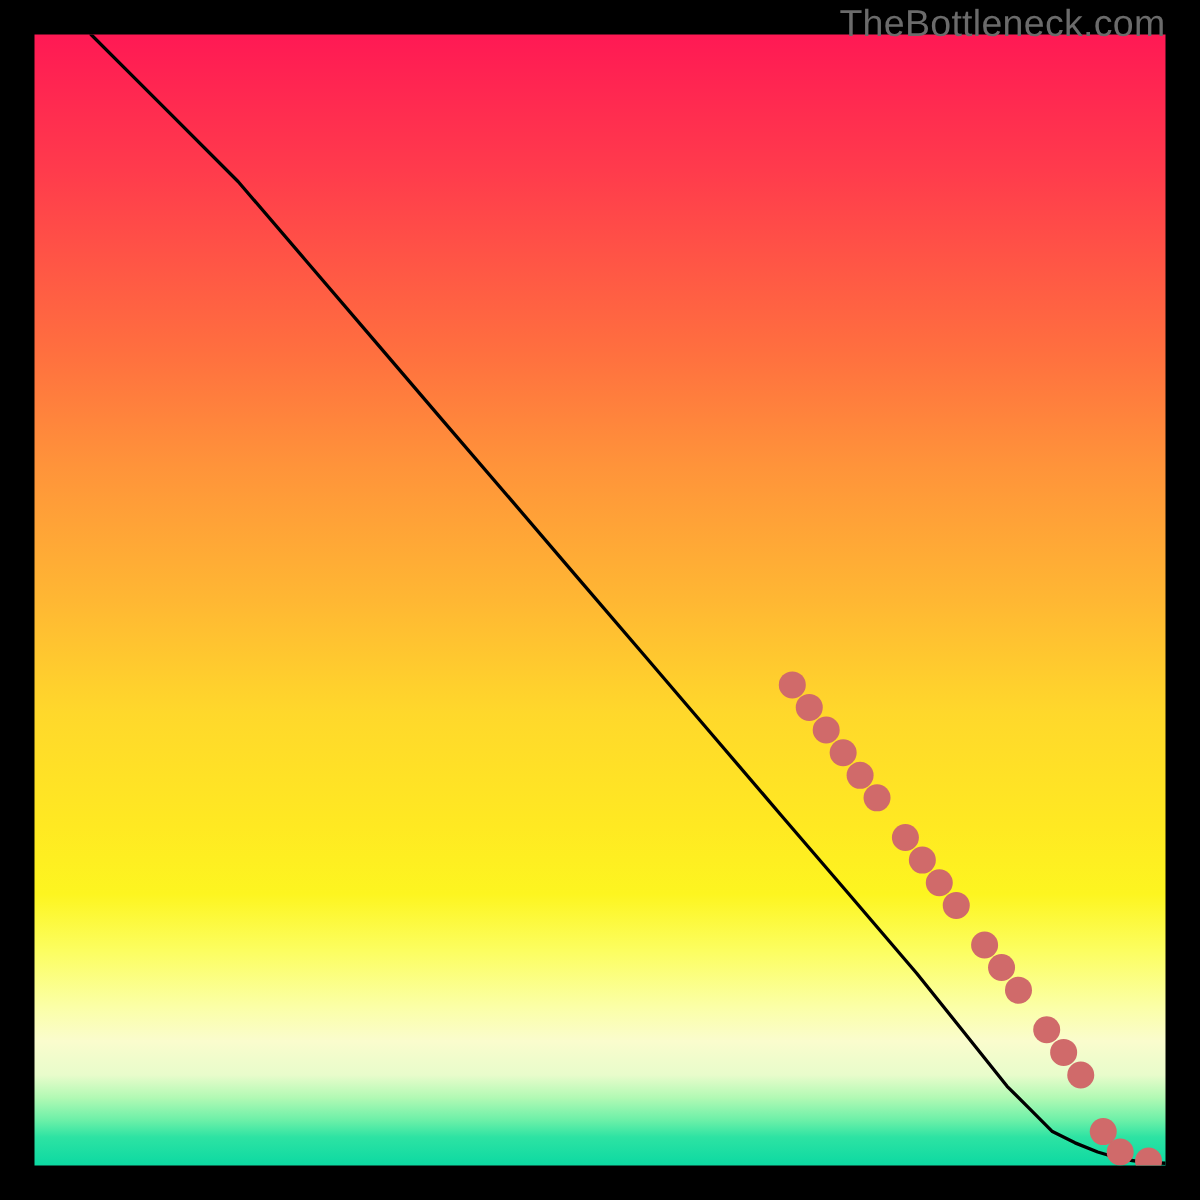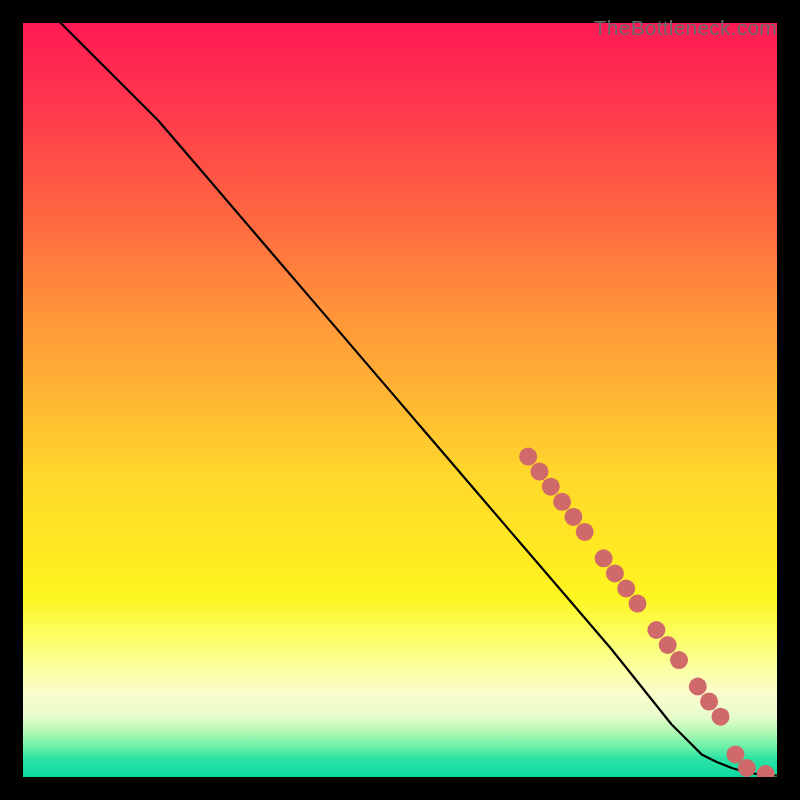--- a/index.html
+++ b/index.html
@@ -41,24 +41,24 @@
       #fafccd 89%,
       #e8fccb 92%,
       #b2f9b4 94%,
       #6cf0a8 96%,
       #2de3a3 97.5%,
       #0cd9a2 100%
     );
   }
   .attribution {
     position: absolute;
-    top: 16px;
+    top: 2px;
     right: 23px;
     color: #6b6b6b;
-    font-size: 21px;
+    font-size: 25px;
     font-weight: 500;
     letter-spacing: 0.2px;
   }
   svg.overlay {
     position: absolute;
     top: 23px;
     left: 23px;
     width: 754px;
     height: 754px;
   }

